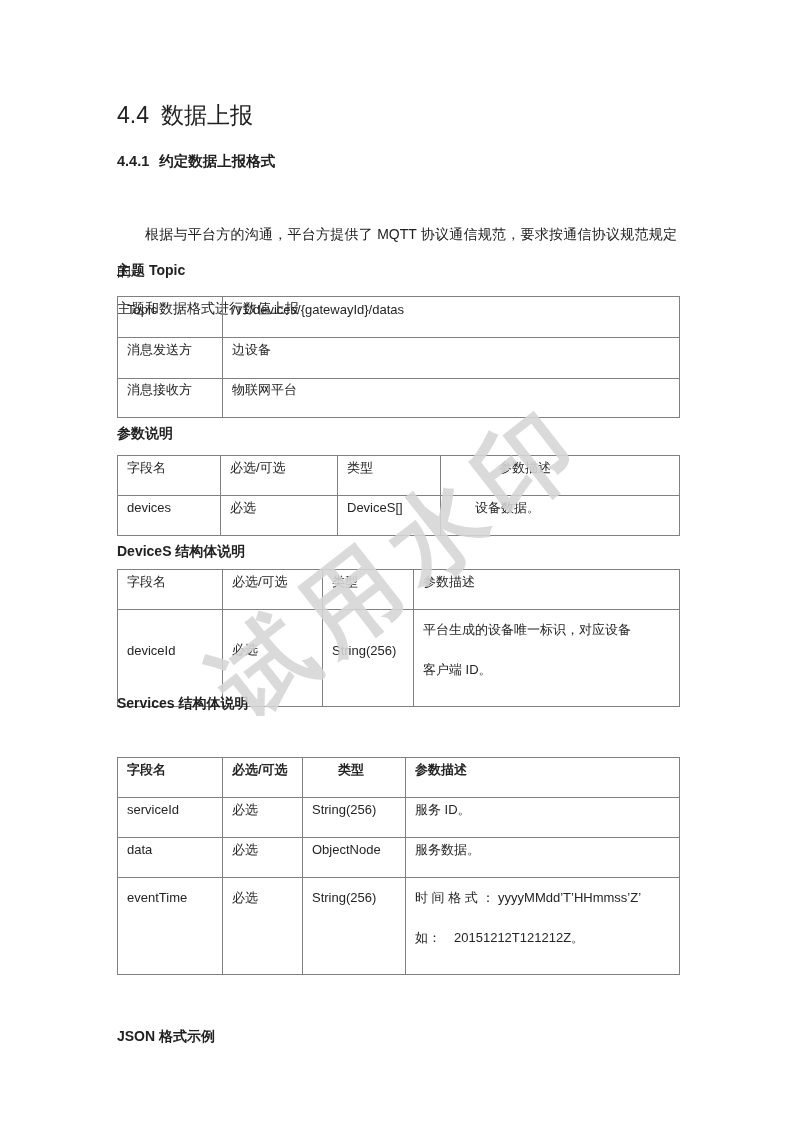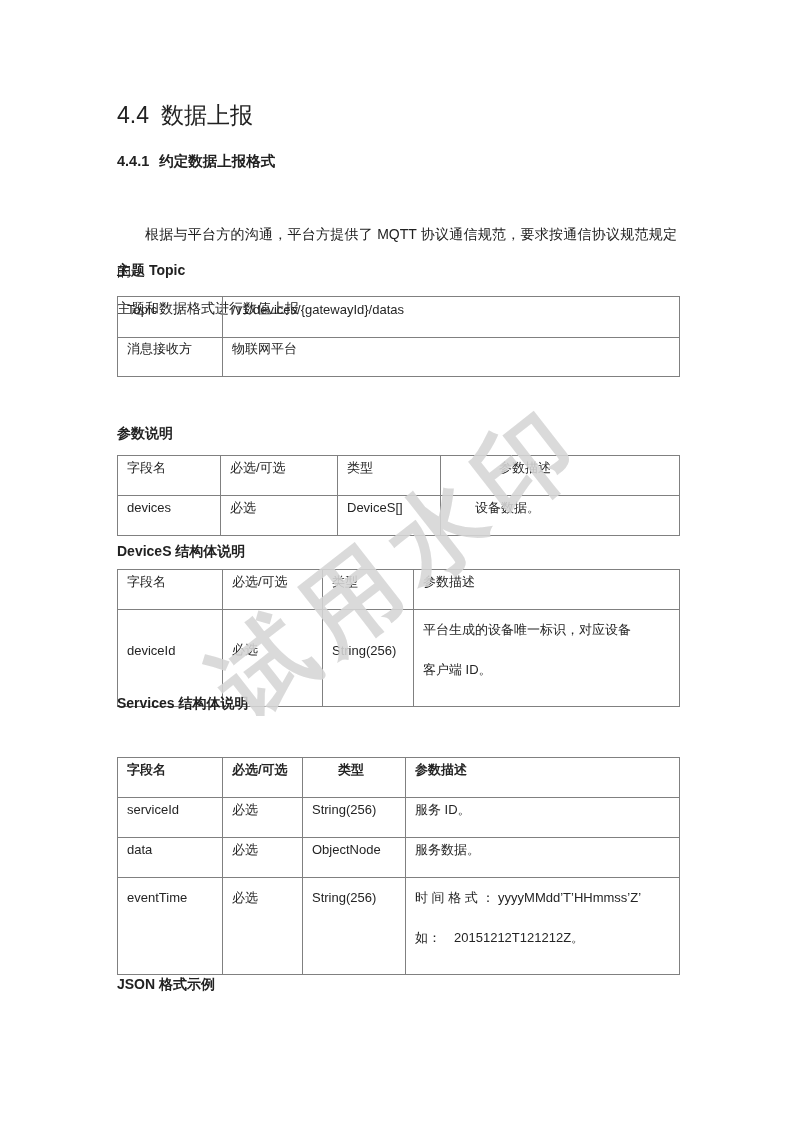--- a/index.html
+++ b/index.html
@@ -26,21 +26,21 @@
   #params-heading{top:425px;}
   #table-params{top:455px;}
   .t2-desc-h{padding-left:58px;}
   .t2-desc-d{padding-left:34px;}
   #devices-heading{top:543px;}
   #table-devices{top:569px;}
   #services-heading{top:695px;}
   #table-services{top:757px;}
   #table-services .hdr td{font-weight:bold;}
   #table-services .hdr td.center{text-align:center;padding-left:0;}
-  #json-heading{top:976px;}
+  #json-heading{top:1028px;}
   #watermark{
     position:absolute;left:128px;top:498px;width:545px;
     text-align:center;font-size:96px;font-weight:bold;letter-spacing:14px;
     color:#d6d6d6;opacity:0.88;transform:rotate(-38deg);
     z-index:10;pointer-events:none;white-space:nowrap;
   }
 </style>
 </head>
 <body>
 
@@ -59,20 +59,24 @@
 
 <table id="table-topic" class="abs">
   <colgroup>
       <col style="width:105px">
       <col style="width:457px">
     </colgroup>
   <tbody>
       <tr style="height:41px">
     <td>Topic</td>
     <td>/v1/devices/{gatewayId}/datas</td>
+  </tr>
+  <tr style="height:41px">
+    <td>消息发送方</td>
+    <td>边设备</td>
   </tr>
   <tr style="height:39px">
     <td>消息接收方</td>
     <td>物联网平台</td>
   </tr>
 </tbody>
   </table>
 
 <div id="params-heading" class="abs sec-heading">参数说明</div>
 

